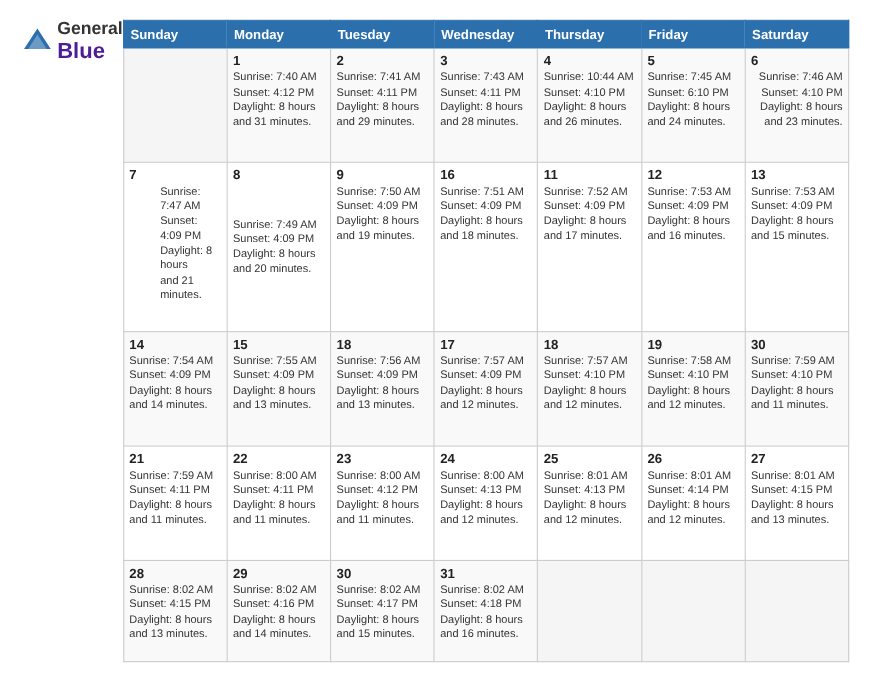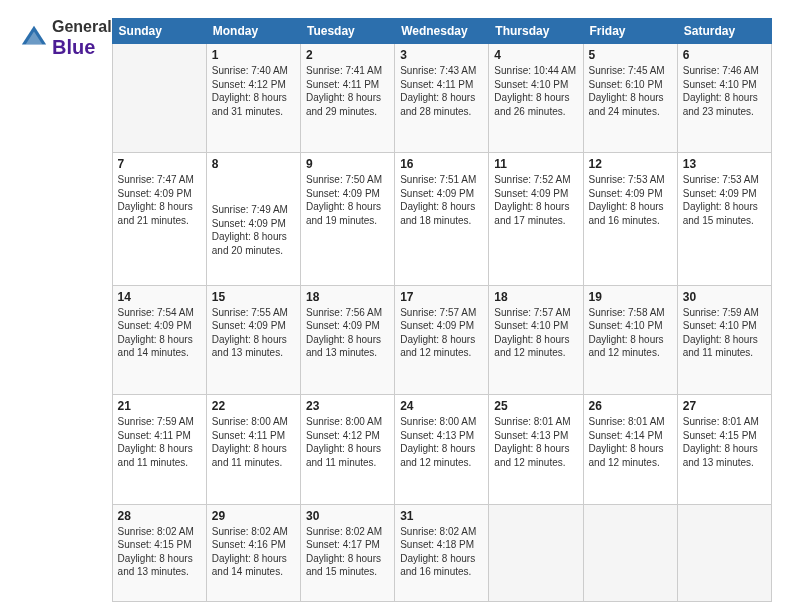--- a/index.html
+++ b/index.html
@@ -170,30 +170,30 @@
           </td>
           <td>
             <span class="day-number">5</span>
             <div class="day-info" style="white-space: pre-line;">Sunrise: 7:45 AM
 Sunset: 6:10 PM
 Daylight: 8 hours
 and 24 minutes.</div>
           </td>
           <td>
             <span class="day-number">6</span>
-            <div class="day-info" style="white-space: pre-line;">Sunrise: 7:46 AM
+            <div class="day-info" style="white-space: pre-line; text-align: right;">Sunrise: 7:46 AM
 Sunset: 4:10 PM
 Daylight: 8 hours
 and 23 minutes.</div>
           </td>
         </tr>
         <tr>
           <td>
             <span class="day-number">7</span>
-            <div class="day-info" style="white-space: pre-line;">Sunrise: 7:47 AM
+            <div class="day-info" style="white-space: pre-line; margin-left: 28px;">Sunrise: 7:47 AM
 Sunset: 4:09 PM
 Daylight: 8 hours
 and 21 minutes.</div>
           </td>
           <td>
             <span class="day-number">8</span>
             <div class="day-info" style="white-space: pre-line; margin-top: 32px;">Sunrise: 7:49 AM
 Sunset: 4:09 PM
 Daylight: 8 hours
 and 20 minutes.</div>

